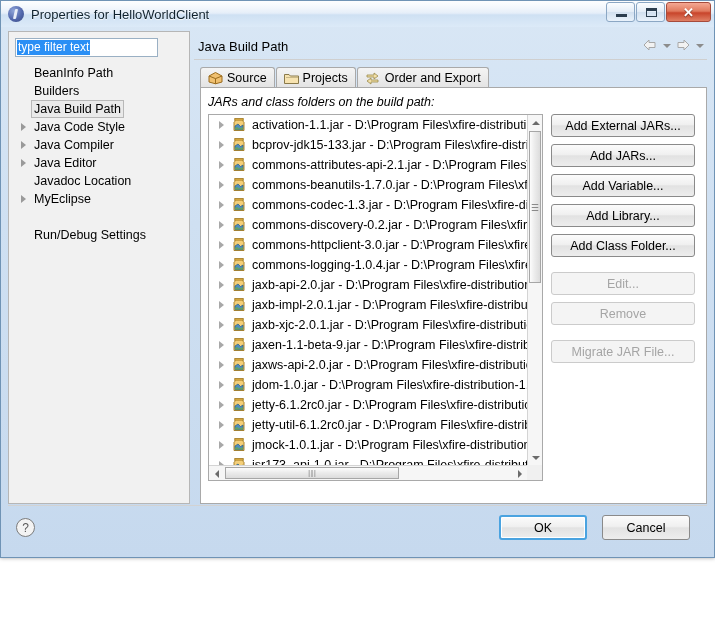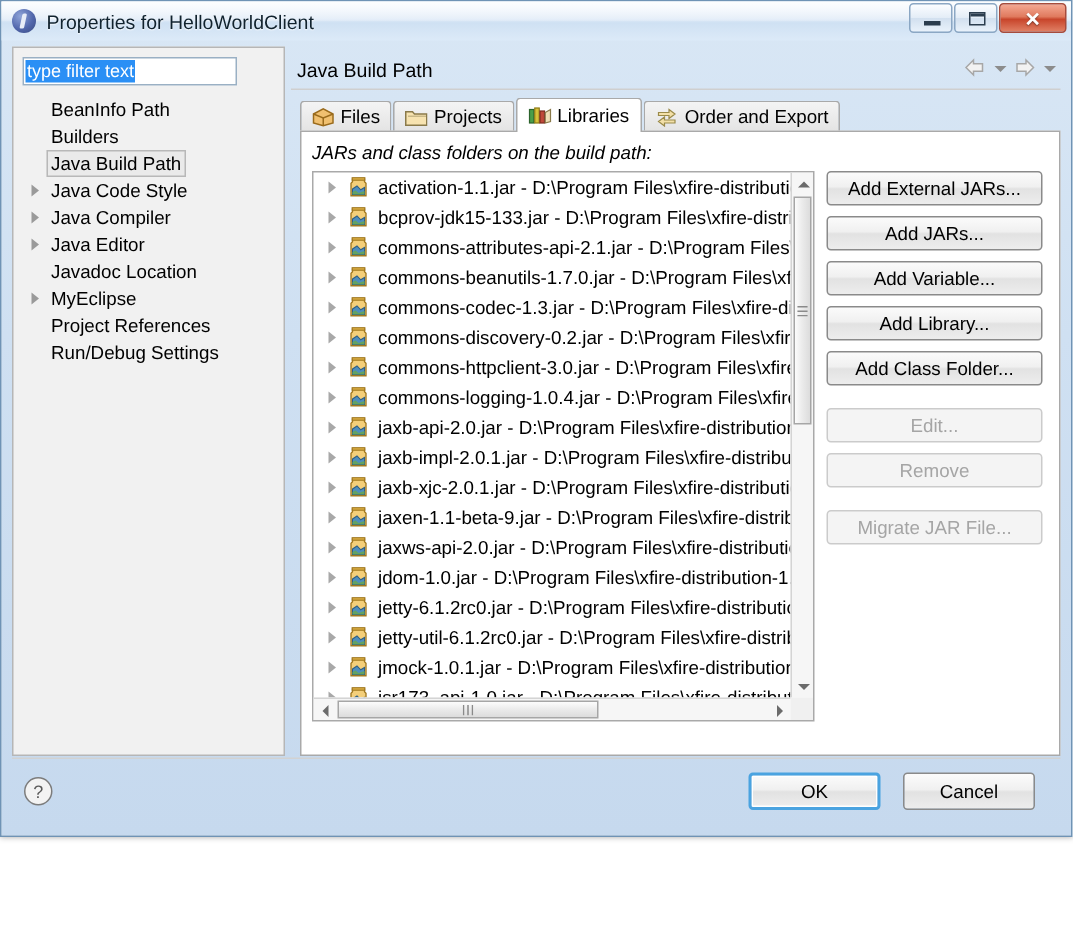--- a/index.html
+++ b/index.html
@@ -223,21 +223,20 @@
           <div class="tnode">
             <span class="twist"></span>
             <span class="tlabel">Javadoc Location</span>
           </div>
           <div class="tnode">
             <span class="twist has"></span>
             <span class="tlabel">MyEclipse</span>
           </div>
           <div class="tnode">
             <span class="twist"></span>
-            <span class="tlabel">Project References</span>
           </div>
           <div class="tnode">
             <span class="twist"></span>
             <span class="tlabel">Run/Debug Settings</span>
           </div>
         </div>
     </div>
 
     <div class="pane">
       <div class="pane-title">Java Build Path</div>
@@ -259,41 +258,30 @@
 
       <div class="tabstrip" id="tabstrip">
           <div class="tab">
             <span style="display: flex; align-items: center;">
               <svg width="15" height="14" viewBox="0 0 15 14">
                 <path d="M1 5 L7.5 1.5 L14 5 L14 11 L7.5 12.8 L1 11 Z" fill="#f0c070" stroke="#9a6b1c" stroke-width="1"></path>
                 <path d="M1 5 L7.5 7.6 L14 5" fill="none" stroke="#9a6b1c" stroke-width="1"></path>
                 <path d="M7.5 7.6 L7.5 12.8" stroke="#9a6b1c" stroke-width="1"></path>
               </svg>
             </span>
-            <span>Files</span>
+            <span>Source</span>
           </div>
           <div class="tab">
             <span style="display: flex; align-items: center;">
               <svg width="15" height="13" viewBox="0 0 15 13">
                 <path d="M0.5 2.5 L5 2.5 L6.3 4 L14.5 4 L14.5 11.5 L0.5 11.5 Z" fill="#f7e3b0" stroke="#8a7a4a" stroke-width="1"></path>
                 <path d="M2 5.5 L14 5.5" stroke="#c9b887" stroke-width="1"></path>
               </svg>
             </span>
             <span>Projects</span>
-          </div>
-          <div class="tab active">
-            <span style="display: flex; align-items: center;">
-              <svg width="16" height="14" viewBox="0 0 16 14">
-                <rect x="1" y="3" width="3" height="9" fill="#4a9e4a" stroke="#2c632c" stroke-width="0.8"></rect>
-                <rect x="4.5" y="2" width="3" height="10" fill="#d8c03a" stroke="#8d7a12" stroke-width="0.8"></rect>
-                <rect x="8" y="4" width="3" height="8" fill="#c04a3a" stroke="#7d2b1e" stroke-width="0.8"></rect>
-                <path d="M11.5 5 L15 3 L15 11 L11.5 12 Z" fill="#f0e0b8" stroke="#8a7a4a" stroke-width="0.8"></path>
-              </svg>
-            </span>
-            <span>Libraries</span>
           </div>
           <div class="tab">
             <span style="display: flex; align-items: center;">
               <svg width="16" height="14" viewBox="0 0 16 14">
                 <path d="M2 4 L9 4 L9 2 L13 5 L9 8 L9 6 L2 6 Z" fill="#f3e0a8" stroke="#9a8a4a" stroke-width="0.8"></path>
                 <path d="M13 9 L6 9 L6 7 L2 10 L6 13 L6 11 L13 11 Z" fill="#f3e0a8" stroke="#9a8a4a" stroke-width="0.8"></path>
               </svg>
             </span>
             <span>Order and Export</span>
           </div>

